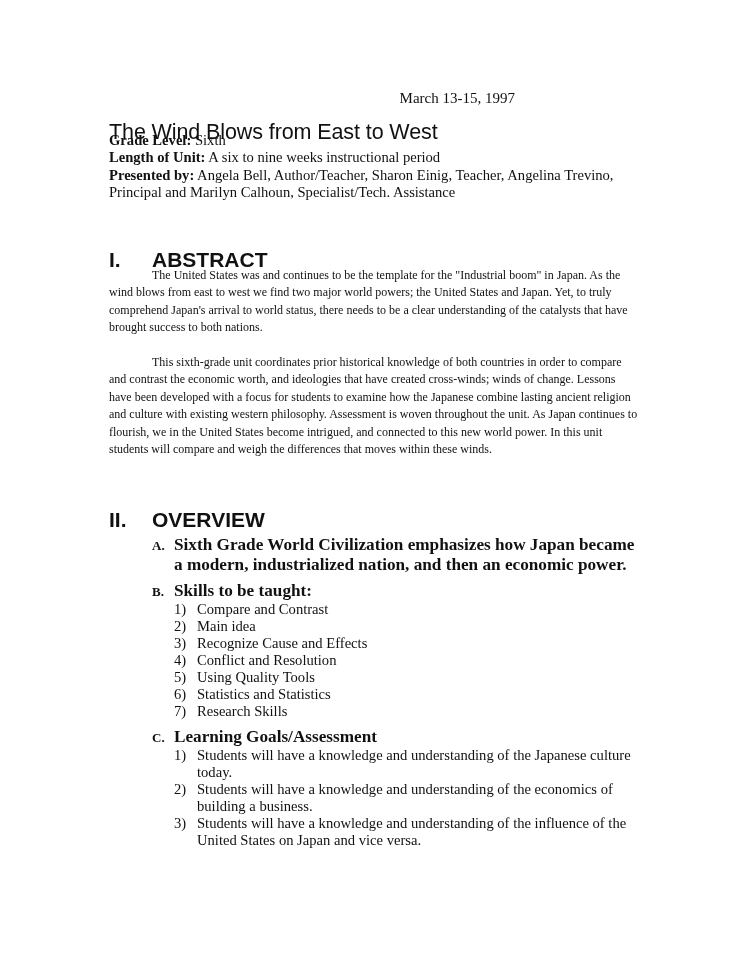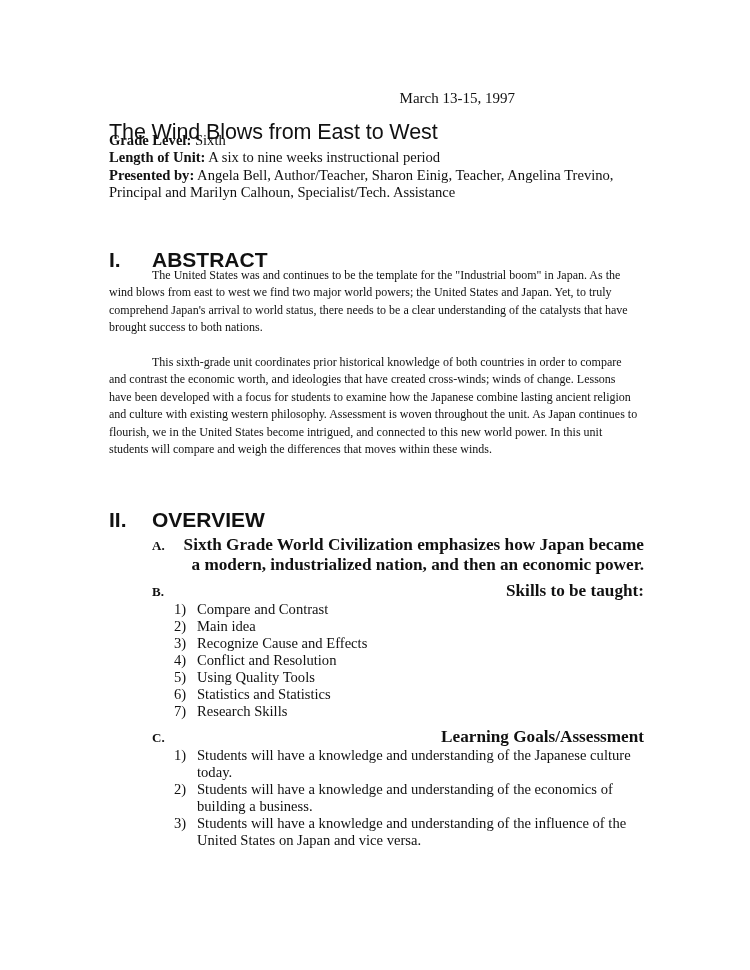--- a/index.html
+++ b/index.html
@@ -17,21 +17,21 @@
     .meta p { margin: 0; }
 
     .h1 { position: absolute; left: 109px; font-size: 21px; font-weight: bold; }
     .h1 .num { display: inline-block; width: 43px; }
 
     .para { position: absolute; left: 109px; width: 530px; font-size: 12px; line-height: 17.4px; margin: 0; }
     .para .indent { display: inline-block; width: 43px; }
 
     .subhead { position: absolute; left: 152px; width: 500px; font-size: 17.2px; font-weight: bold; line-height: 20px; }
     .subhead .letter { display: inline-block; width: 22px; font-size: 13px; }
-    .subhead .text-wrap { display: inline-block; vertical-align: top; width: 470px; text-align: right; }
+    .subhead .text-wrap { display: inline-block; vertical-align: top; width: 470px; }
 
     .olist { position: absolute; left: 174px; width: 480px; margin: 0; padding: 0; list-style: none; font-size: 14.6px; line-height: 17px; }
     .olist li { display: flex; }
     .olist .n { width: 23px; flex: none; }
     .olist .t { flex: 1; }
   </style>
 </head>
 <body>
 
 <div class="page">

